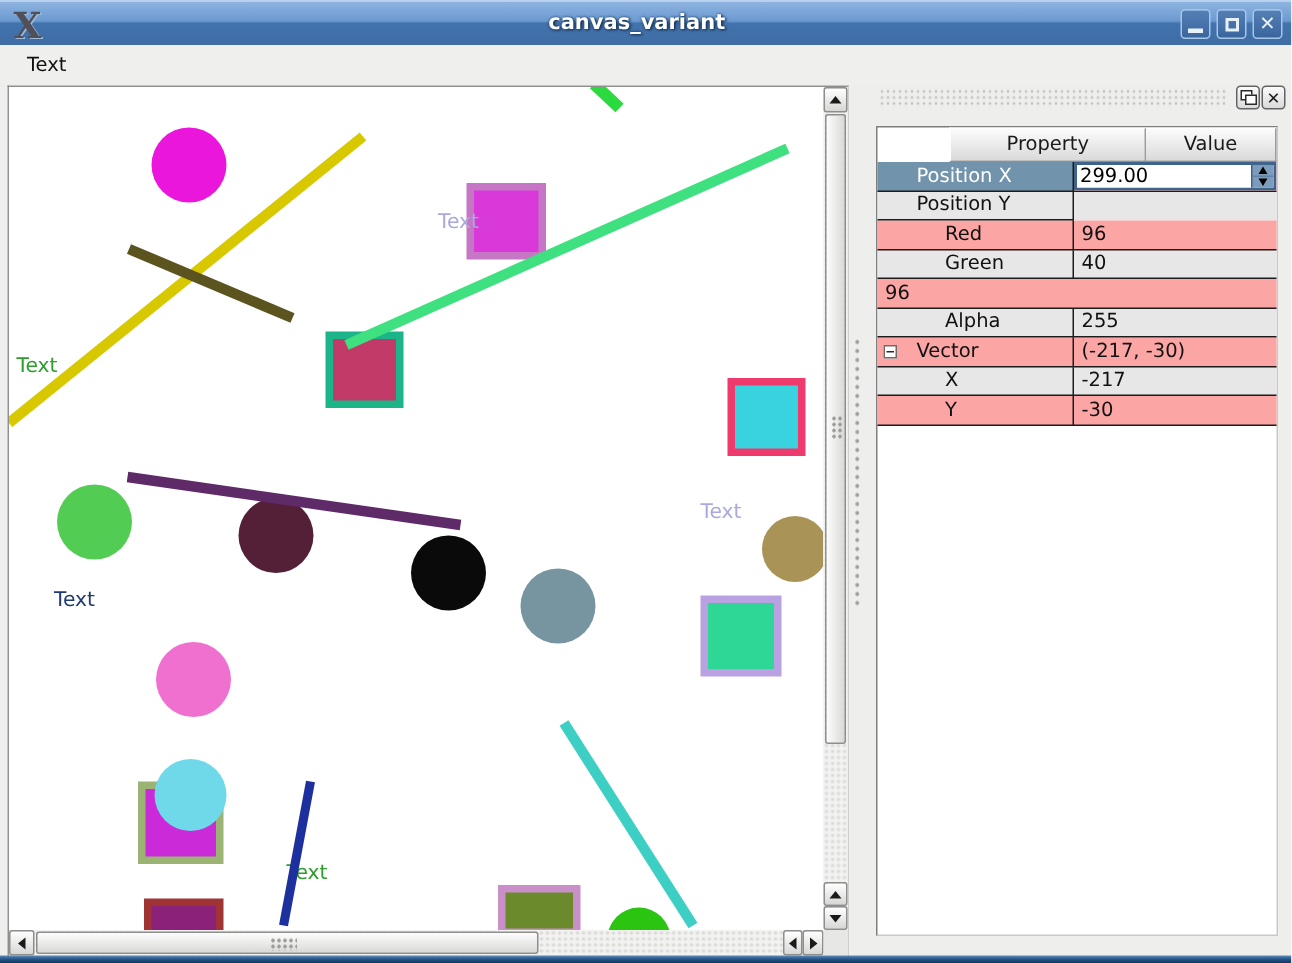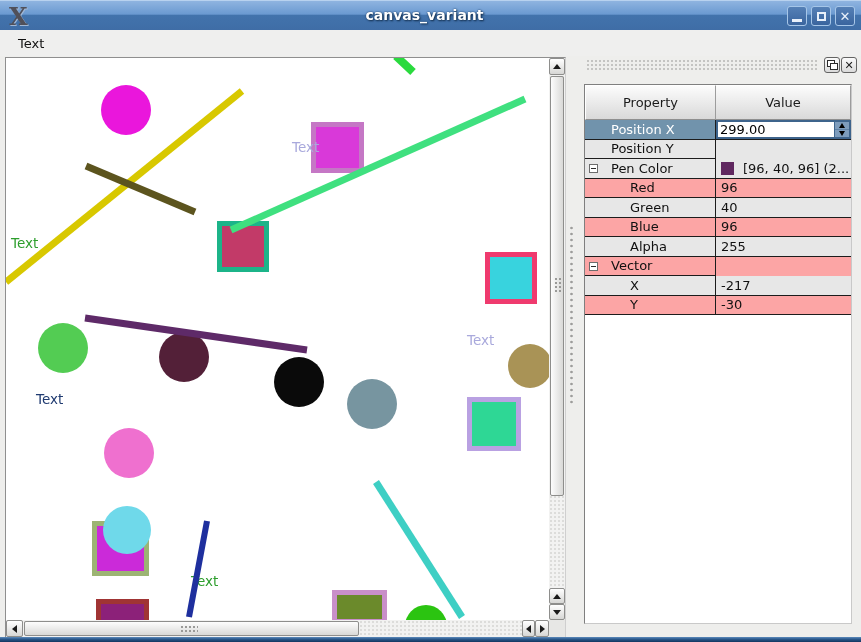--- a/index.html
+++ b/index.html
@@ -64,21 +64,21 @@
     display:flex; align-items:center; justify-content:center; }
   .dock-float { left:824px; }
   .dock-close { left:841px; }
   .float-glyph { width:8px; height:7px; border:1px solid #2b2b2b; background:#fff;
     box-shadow:-3px -3px 0 -1px #fff, -3px -3px 0 0 #2b2b2b; margin:3px 0 0 3px; }
   .close-glyph { font-size:11px; font-weight:bold; color:#1c1c1c; line-height:1; }
 
   
   .ptable { position:absolute; left:584px; top:84px; width:268px; height:540px;
     background:#ffffff; border:1px solid #7f7f7f; border-right-color:#c9c9c9; border-bottom-color:#c9c9c9; }
-  .phead { display:flex; height:35px; }
+  .phead { display:flex; height:23px;margin-left:48px; }
   .phcell { background:linear-gradient(#fcfcfc,#d9d9d9); border-right:1px solid #9c9c9c;
     border-bottom:1px solid #8f8f8f; border-top:1px solid #fff; font-size:13px; color:#1a1a1a;
     display:flex; align-items:center; justify-content:center; }
   .phcell.c1 { width:131px; border-left:1px solid #fff; }
   .phcell.c2 { flex:1; }
   .prow { display:flex; height:19.5px; background:#fca5a5; }
   .prow.alt { background:#e7e7e7; }
   .prow.sel .plabel { background:#7193ac; color:#ffffff; }
   .pcell { font-size:13px; color:#111; display:flex; align-items:center; overflow:hidden; white-space:nowrap; }
   .plabel { width:131px; border-right:1px solid #1c1c1c; border-bottom:1px solid #1c1c1c;
@@ -229,56 +229,46 @@
           </div>
         </div>
       </div>
     </div>
 
     <div class="prow alt">
       <div class="pcell plabel">Position Y</div>
     </div>
 
 
-    <div class="prow alt">
-      <div class="pcell plabel">
-        <span class="expander"></span>
-        <span>Pen Color</span>
-      </div>
-      <div class="pcell pvalue">
-        <span class="swatch" style="background: rgb(96, 40, 96);"></span>
-        <span>[96, 40, 96] (2...</span>
-      </div>
-    </div>
 
     <div class="prow">
       <div class="pcell plabel child">Red</div>
       <div class="pcell pvalue">96</div>
     </div>
 
     <div class="prow alt">
       <div class="pcell plabel child">Green</div>
       <div class="pcell pvalue">40</div>
     </div>
 
     <div class="prow">
-      <div class="pcell plabel child">Blue</div>
       <div class="pcell pvalue">96</div>
     </div>
 
     <div class="prow alt">
       <div class="pcell plabel child">Alpha</div>
       <div class="pcell pvalue">255</div>
     </div>
 
     <div class="prow">
       <div class="pcell plabel">
         <span class="expander"></span>
         <span>Vector</span>
       </div>
+      <div class="pcell pvalue">(-217, -30)</div>
     </div>
 
     <div class="prow alt">
       <div class="pcell plabel child">X</div>
       <div class="pcell pvalue">-217</div>
     </div>
 
     <div class="prow">
       <div class="pcell plabel child">Y</div>
       <div class="pcell pvalue">-30</div>

